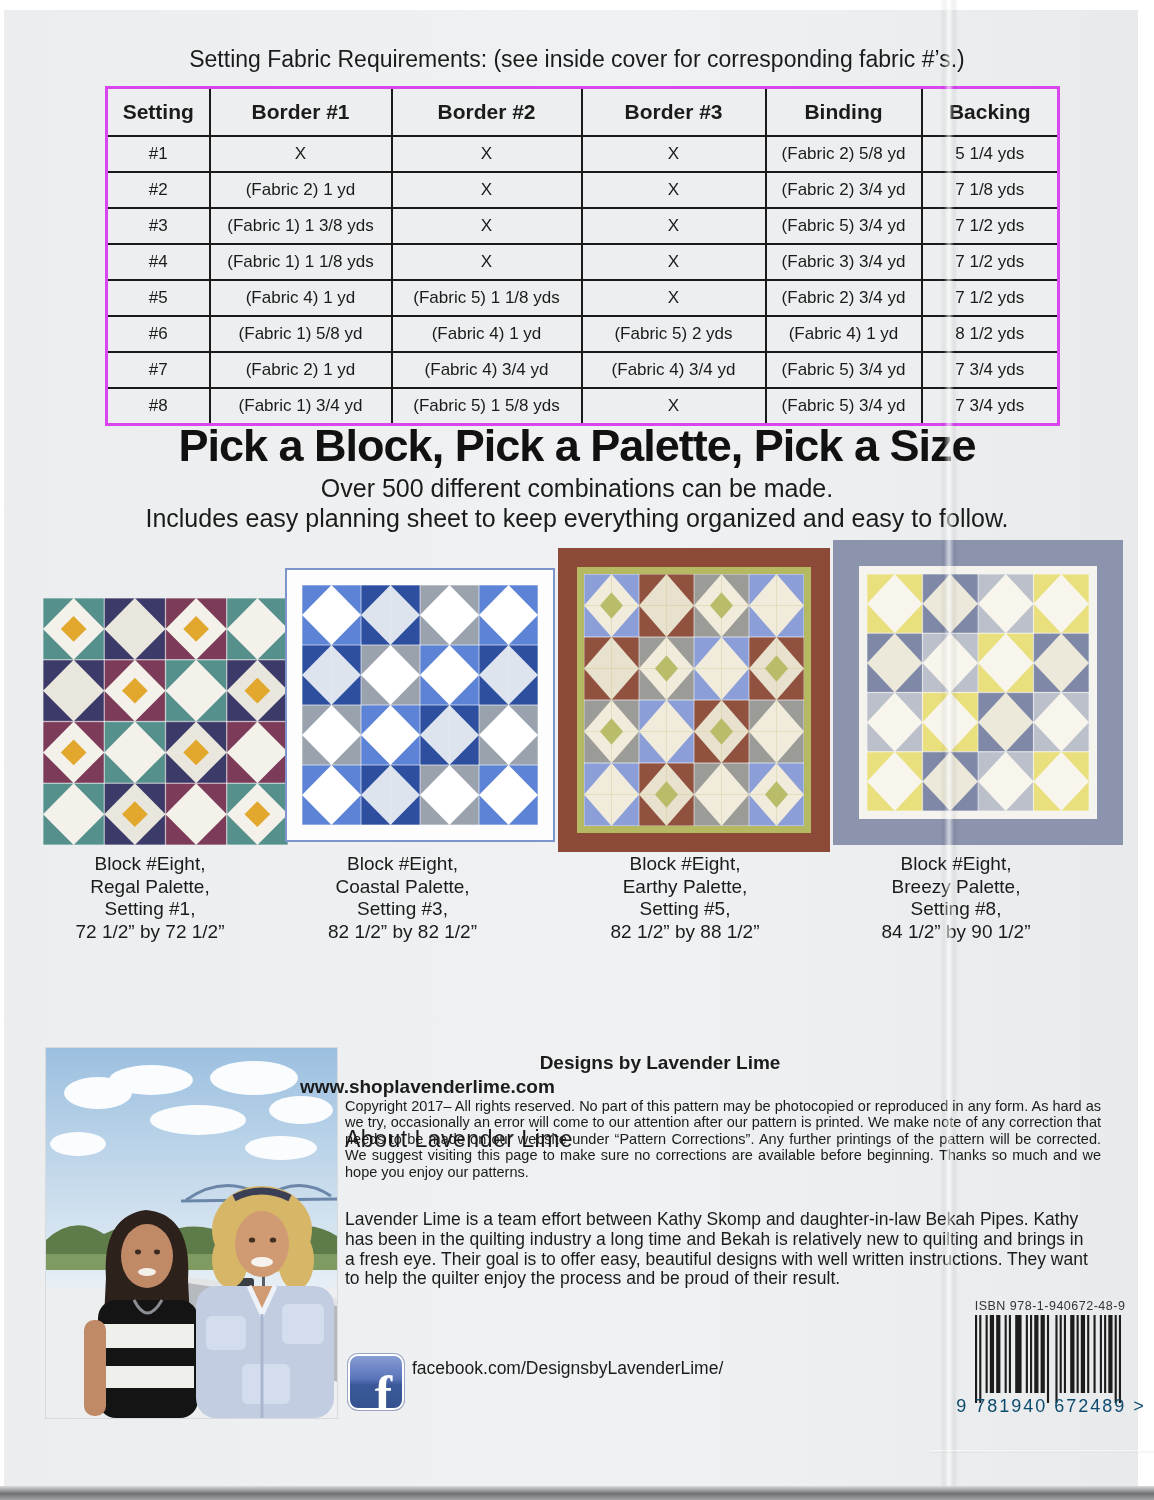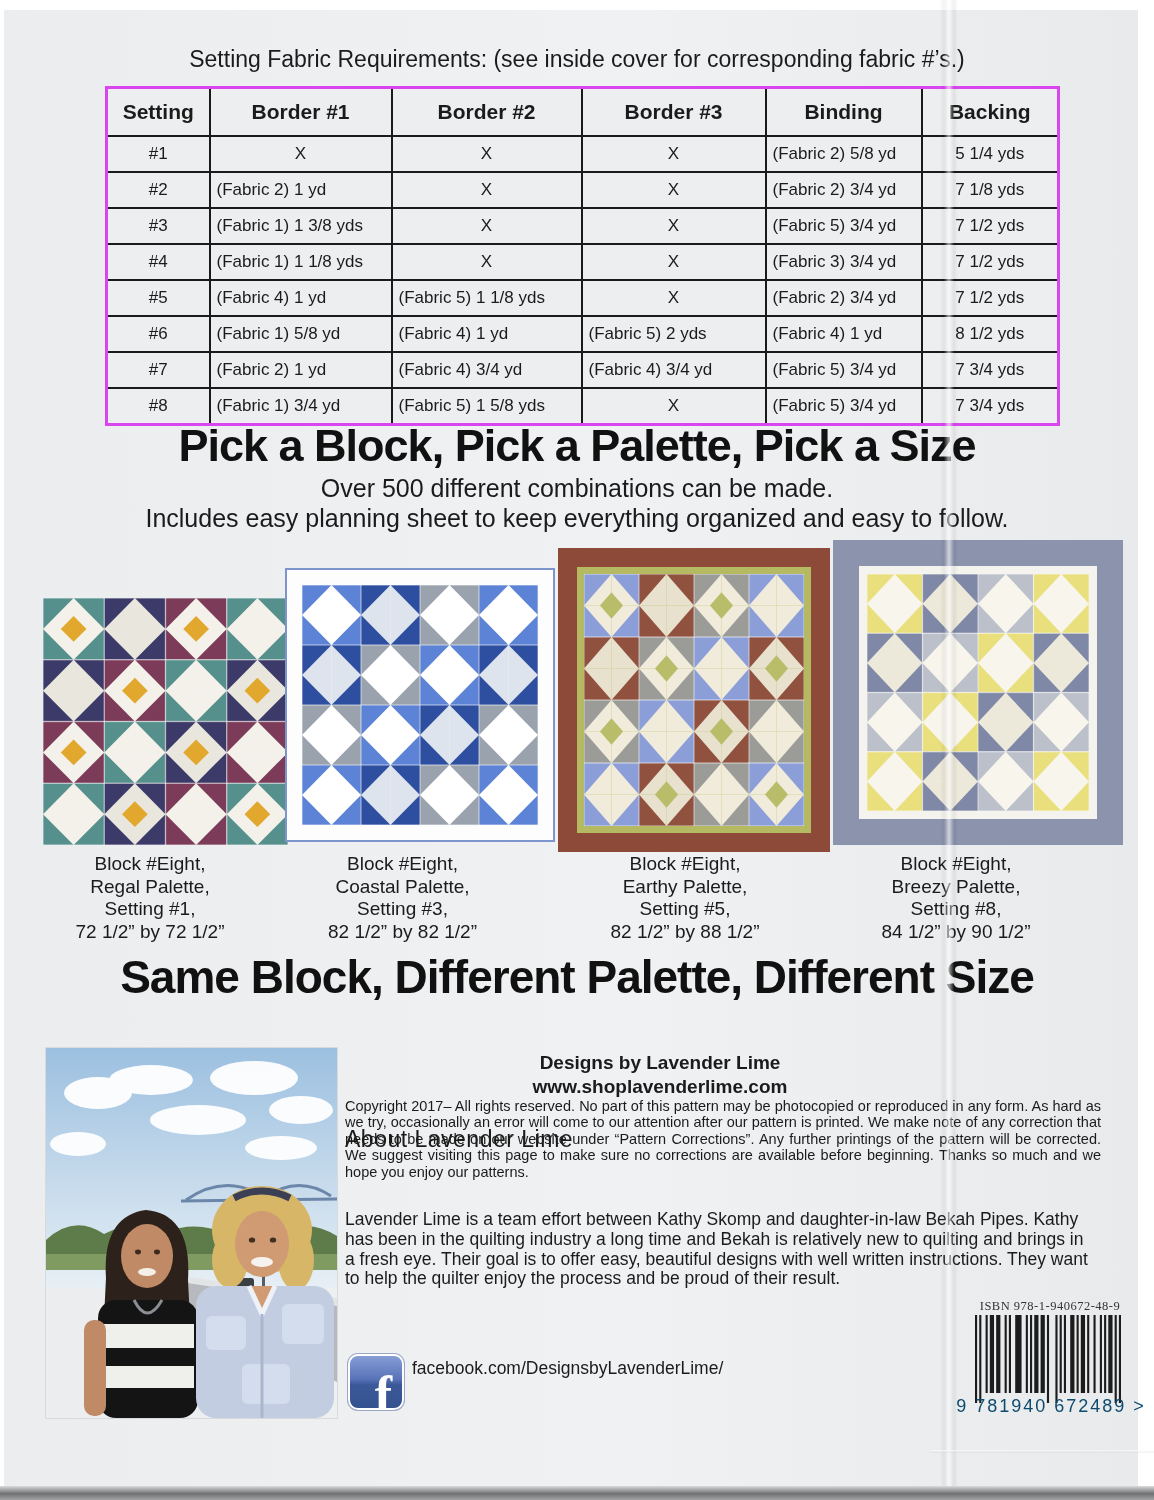--- a/index.html
+++ b/index.html
@@ -11,21 +11,21 @@
   
   .t-title{position:absolute;left:40px;top:46px;width:1074px;text-align:center;
            font-size:23px;letter-spacing:0;}
   table.fabric{position:absolute;left:105px;top:86px;width:952px;border-collapse:collapse;
                table-layout:fixed;background:#7dd3fc;border:3px solid #d946ef;}
   table.fabric th{border:2px solid #1a1a1a;font-size:21px;font-weight:bold;height:44px;
                   text-align:center;background:#eceeef;}
   table.fabric td{border:2px solid #1a1a1a;font-size:17px;height:34px;background:#eceeef;
                   padding:0 6px;white-space:nowrap;}
   td.ctr{text-align:center;padding:0;}
-  td.lft{text-align:left;}
+  td.lft{text-align:center;}
   
   .h1{position:absolute;left:0;top:420px;width:1154px;text-align:center;font-size:45px;
       font-weight:bold;letter-spacing:-1px;color:#111;}
   .sub1{position:absolute;left:0;top:474px;width:1154px;text-align:center;font-size:25px;}
   .sub2{position:absolute;left:0;top:504px;width:1154px;text-align:center;font-size:25px;}
   .h2{position:absolute;left:0;top:950px;width:1154px;text-align:center;font-size:46px;
       font-weight:bold;letter-spacing:-1px;color:#111;}
   
   .quilt{position:absolute;box-sizing:border-box;}
   .quilt .q-outer,.quilt .q-inner{width:100%;height:100%;box-sizing:border-box;}
@@ -43,29 +43,29 @@
   .cap1{left:30px;width:240px;}
   .cap2{left:280px;width:245px;}
   .cap3{left:560px;width:250px;}
   .cap4{left:833px;width:246px;}
   
   .photo{position:absolute;left:46px;top:1048px;width:291px;height:370px;
          box-shadow:0 0 0 1px #d8dadb;}
   .photo svg{display:block;width:100%;height:100%;}
   .brand{position:absolute;left:300px;top:1052px;width:720px;text-align:center;
          font-size:19px;font-weight:bold;}
-  .url{position:absolute;left:300px;top:1076px;width:720px;text-align:center;
+  .url{position:absolute;left:300px;top:1076px;width:720px;
        font-size:19px;font-weight:bold;}
   .copyright{position:absolute;left:345px;top:1098px;width:756px;font-size:14.5px;
              line-height:16.4px;text-align:justify;}
   .about-title{position:absolute;left:345px;top:1126px;font-size:23px;letter-spacing:0.5px;}
   .about-text{position:absolute;left:345px;top:1210px;width:748px;font-size:17.5px;
               line-height:19.8px;}
   .isbn-label{position:absolute;left:950px;top:1299px;width:200px;text-align:center;
-              font-family:Liberation Serif, serif;font-size:12.5px;
+              font-family:Liberation Sans, sans-serif;font-size:12.5px;
               color:#333;letter-spacing:0.5px;}
   .barcode{position:absolute;left:975px;top:1315px;width:146px;height:88px;}
   .barcode svg{display:block;width:100%;height:100%;}
   .isbn-digits{position:absolute;left:948px;top:1396px;width:206px;text-align:center;
                font-size:18px;letter-spacing:2px;color:#0c4a6e;}
   .fb-icon{position:absolute;left:348px;top:1354px;width:56px;height:56px;border-radius:10px;
            background:linear-gradient(180deg,#8ba0d8 0%,#5873b8 45%,#3b5998 55%,#34508f 100%);
            box-shadow:inset 0 0 0 2px #ffffff,0 0 0 1px #9aa6c4;overflow:hidden;}
   .fb-icon span{position:absolute;right:12px;bottom:-14px;color:#fff;font-weight:bold;
                 font-size:52px;font-family:"Liberation Serif",serif;}
@@ -796,21 +796,20 @@
       <div>Setting #5,</div>
       <div>82 1/2” by 88 1/2”</div>
     </div>
   <div class="cap cap4" id="cap3">
       <div>Block #Eight,</div>
       <div>Breezy Palette,</div>
       <div>Setting #8,</div>
       <div>84 1/2” by 90 1/2”</div>
     </div>
 
-  <div class="h2">Same Block, Different Palette, Different Size</div>
 
   <div class="photo">
     <svg viewBox="0 0 291 370">
       <defs>
         <linearGradient id="sky" x1="0" y1="0" x2="0" y2="1">
           <stop offset="0" stop-color="#9cc0e0"></stop>
             <stop offset="1" stop-color="#e7eff5"></stop>
         </linearGradient>
       </defs>
       <rect x="0" y="0" width="291" height="240" fill="url(#sky)"></rect>

